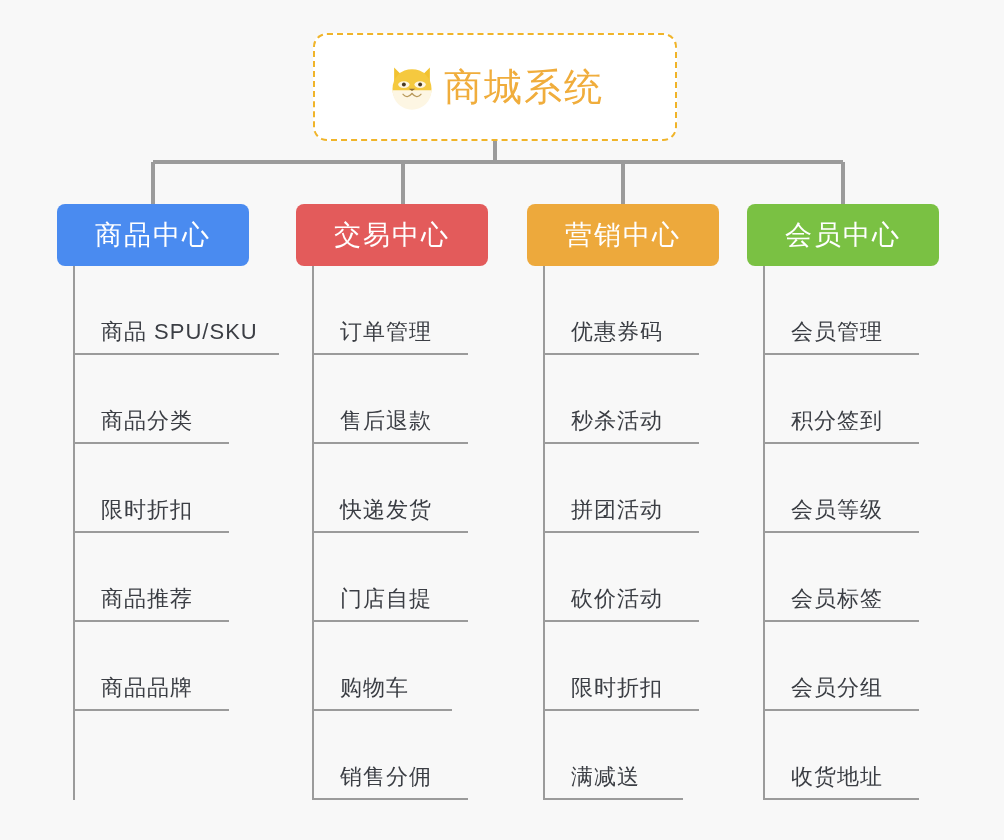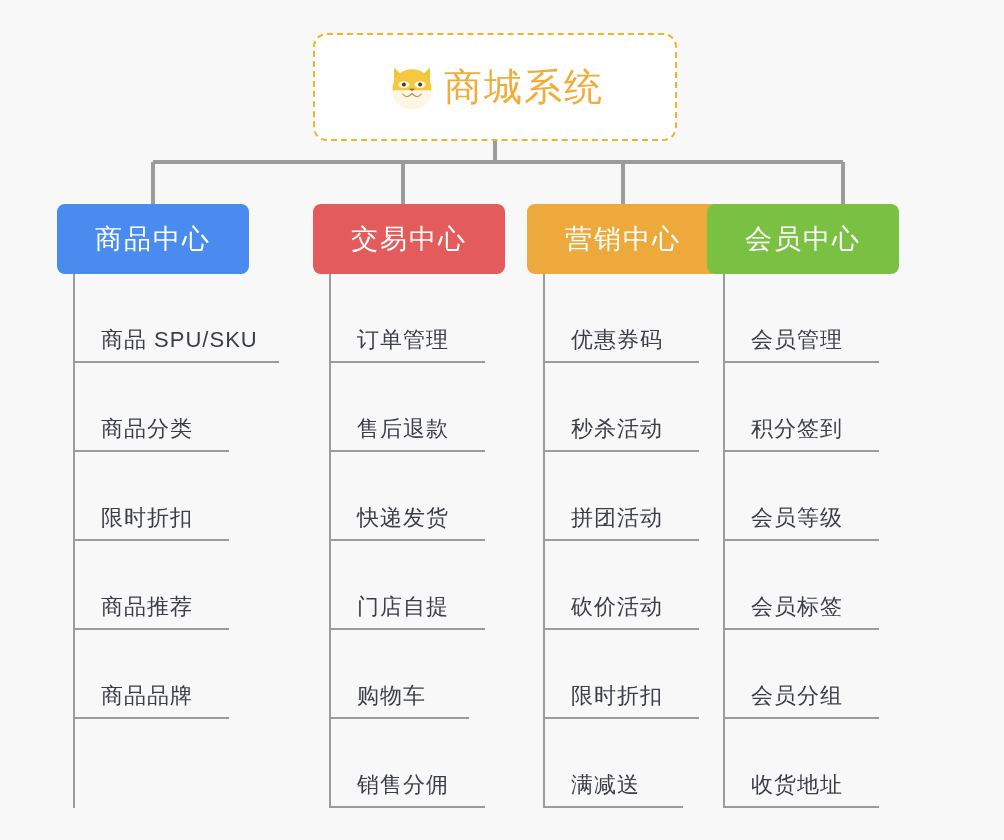--- a/index.html
+++ b/index.html
@@ -60,27 +60,27 @@
     pointer-events: none;
   }
 
   
   .branch {
     position: absolute;
     top: 204px;
     width: 192px;
   }
   .branch-1 { left: 57px; }
-  .branch-2 { left: 313px; }
+  .branch-2 { left: 296px; }
   .branch-3 { left: 527px; }
-  .branch-4 { left: 707px; }
+  .branch-4 { left: 747px; }
 
   .branch-header {
     width: 100%;
-    height: 70px;
+    height: 62px;
     border-radius: 8px;
     display: flex;
     align-items: center;
     justify-content: center;
     color: #ffffff;
     font-size: 27px;
     letter-spacing: 2px;
     box-sizing: border-box;
   }
 

